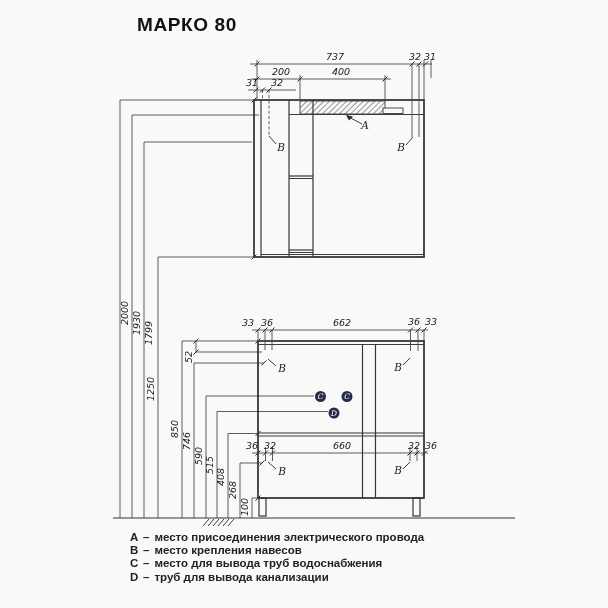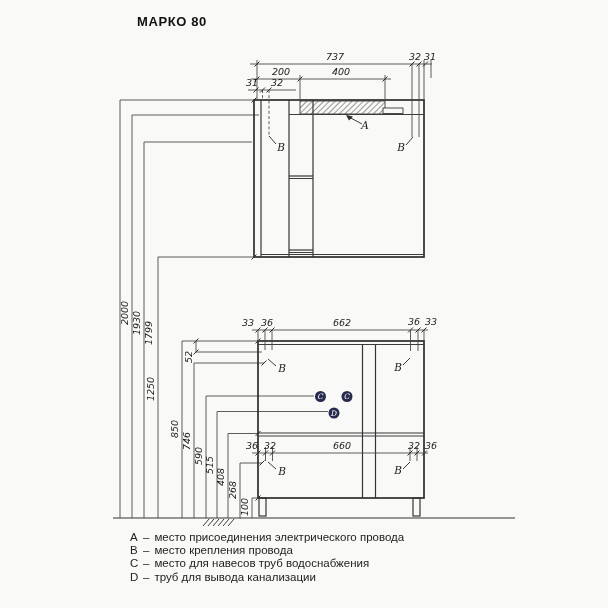--- a/index.html
+++ b/index.html
@@ -5,21 +5,21 @@
   html,body{margin:0;padding:0;}
   body{
     width:608px;height:608px;position:relative;overflow:hidden;
     background:#f9f9f8;
     font-family:"Liberation Sans", sans-serif;
     color:#1c1c1c;
   }
   .stage{position:absolute;inset:0;width:608px;height:608px;}
   .title{
     position:absolute;left:137px;top:14px;
-    font-size:13px;font-weight:bold;letter-spacing:0.6px;color:#111;
+    font-size:19px;font-weight:bold;letter-spacing:0.6px;color:#111;
     font-family:"Liberation Sans", sans-serif;
   }
   svg.draw{position:absolute;left:0;top:0;}
   svg .ln{stroke:#3c3c3c;stroke-width:1;fill:none;}
   svg .heavy{stroke:#2d2d2d;stroke-width:1.7;fill:none;}
   svg .mid{stroke:#343434;stroke-width:1.2;fill:none;}
   svg .dim{stroke:#4a4a4a;stroke-width:0.9;fill:none;}
   svg .dash{stroke:#4a4a4a;stroke-width:0.9;fill:none;stroke-dasharray:3 2.2;}
   svg .tick{stroke:#2e2e2e;stroke-width:1;fill:none;}
   svg text.dt{
@@ -29,21 +29,21 @@
   svg text.pl{
     font-family:"DejaVu Serif", serif;font-style:italic;
     font-size:10.5px;fill:#1a1a1a;text-anchor:middle;
   }
   svg text.hole{
     font-family:"DejaVu Serif", serif;font-style:italic;
     font-size:7.5px;fill:#ffffff;text-anchor:middle;
   }
   .legend{
     position:absolute;left:130px;top:531px;
-    font-size:11.5px;font-weight:normal;line-height:13.2px;color:#222;
+    font-size:11.5px;font-weight:bold;line-height:13.2px;color:#222;
   }
   .legend-row{white-space:nowrap;}
   .legend-row .lt{display:inline-block;min-width:10px;}
   .legend-row .sep{padding:0 5px 0 3px;}
 </style>
 </head>
 <body>
 
 <div class="stage">
 
@@ -234,18 +234,18 @@
       <text class="dt" x="252" y="449">36</text>
       <text class="dt" x="270" y="449">32</text>
       <text class="dt" x="342" y="449">660</text>
       <text class="dt" x="414" y="449">32</text>
       <text class="dt" x="431" y="449">36</text>
     </g>
   </svg>
 
   <div class="legend">
     <div class="legend-row"><span class="lt">А</span><span class="sep">–</span><span>место присоединения электрического провода</span></div>
-    <div class="legend-row"><span class="lt">В</span><span class="sep">–</span><span>место крепления провода</span></div>
-    <div class="legend-row"><span class="lt">С</span><span class="sep">–</span><span>место для навесов труб водоснабжения</span></div>
+    <div class="legend-row"><span class="lt">В</span><span class="sep">–</span><span>место крепления навесов</span></div>
+    <div class="legend-row"><span class="lt">С</span><span class="sep">–</span><span>место для вывода труб водоснабжения</span></div>
     <div class="legend-row"><span class="lt">D</span><span class="sep">–</span><span>труб для вывода канализации</span></div>
   </div>
 
 </div>
 
 </body></html>

